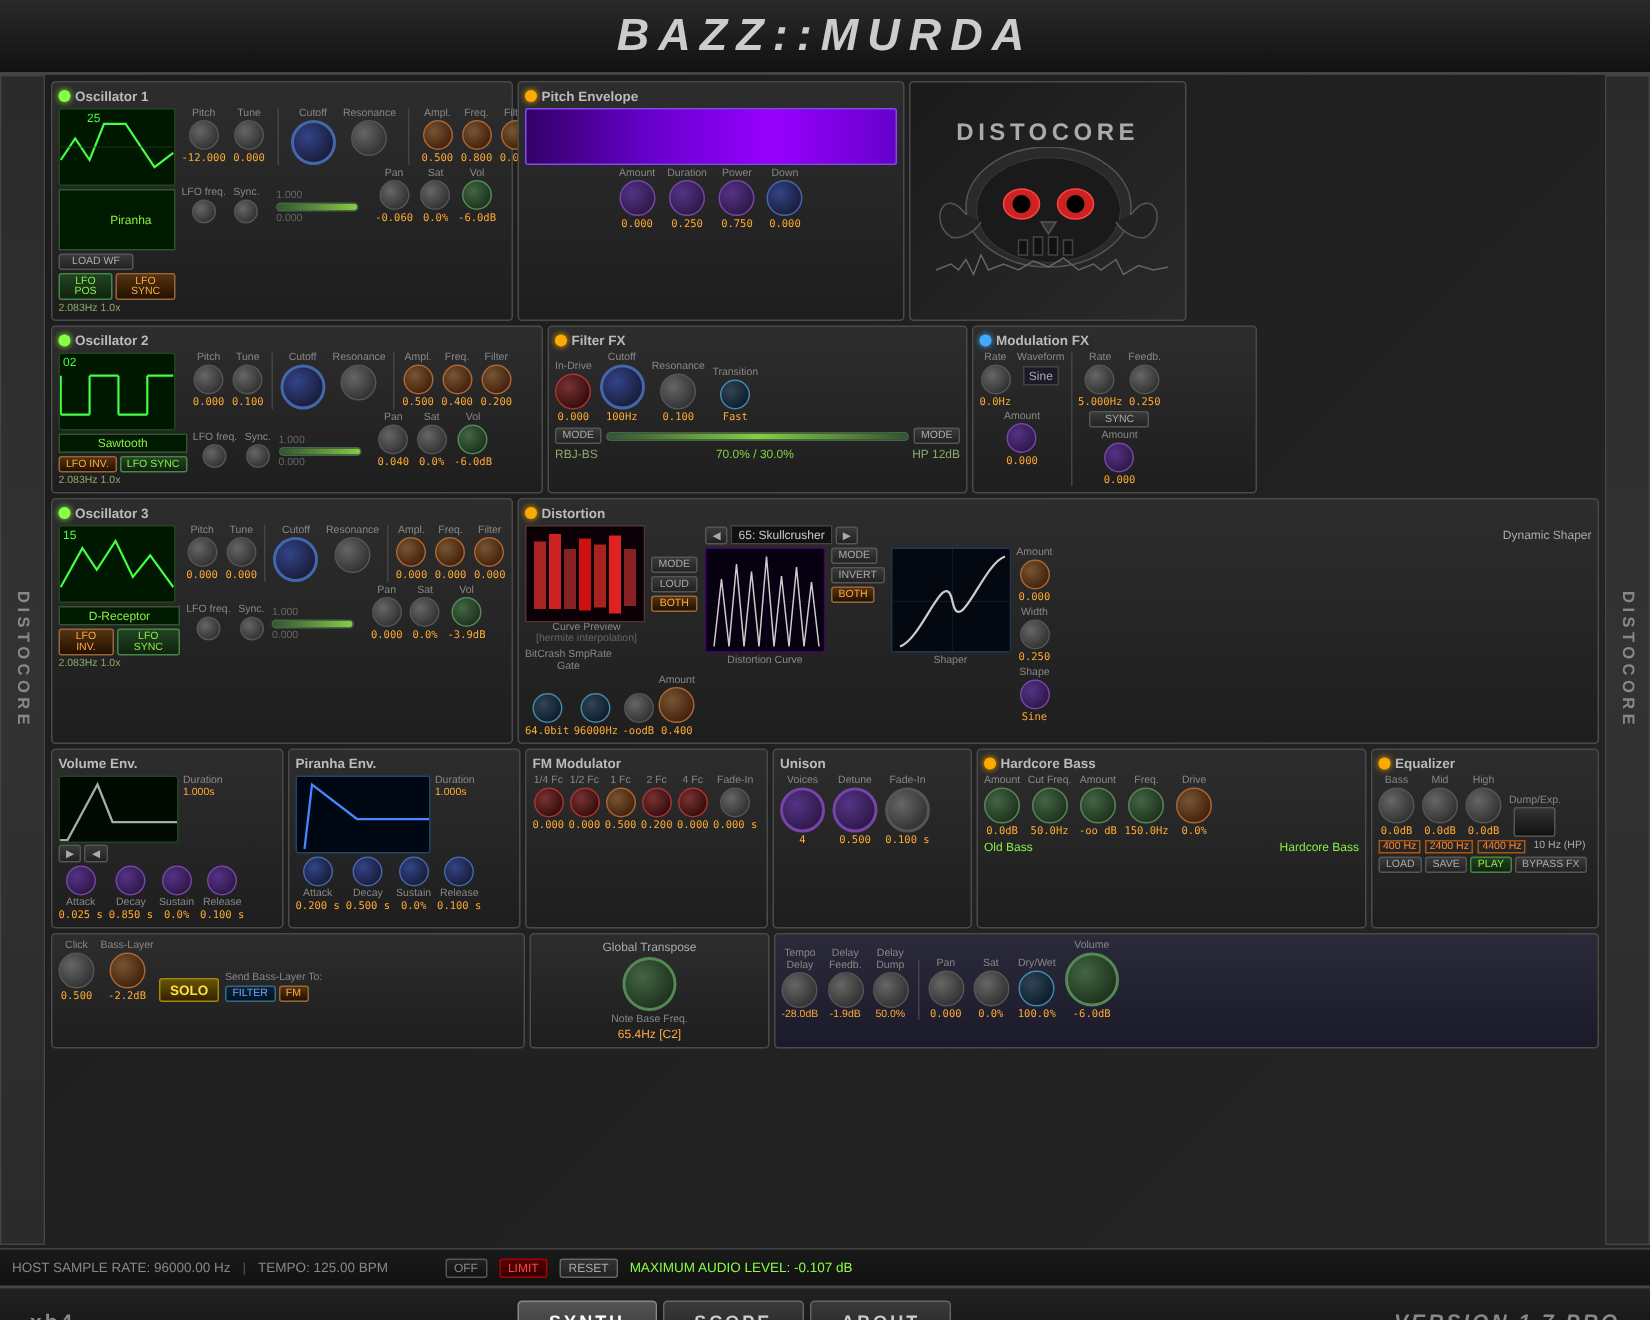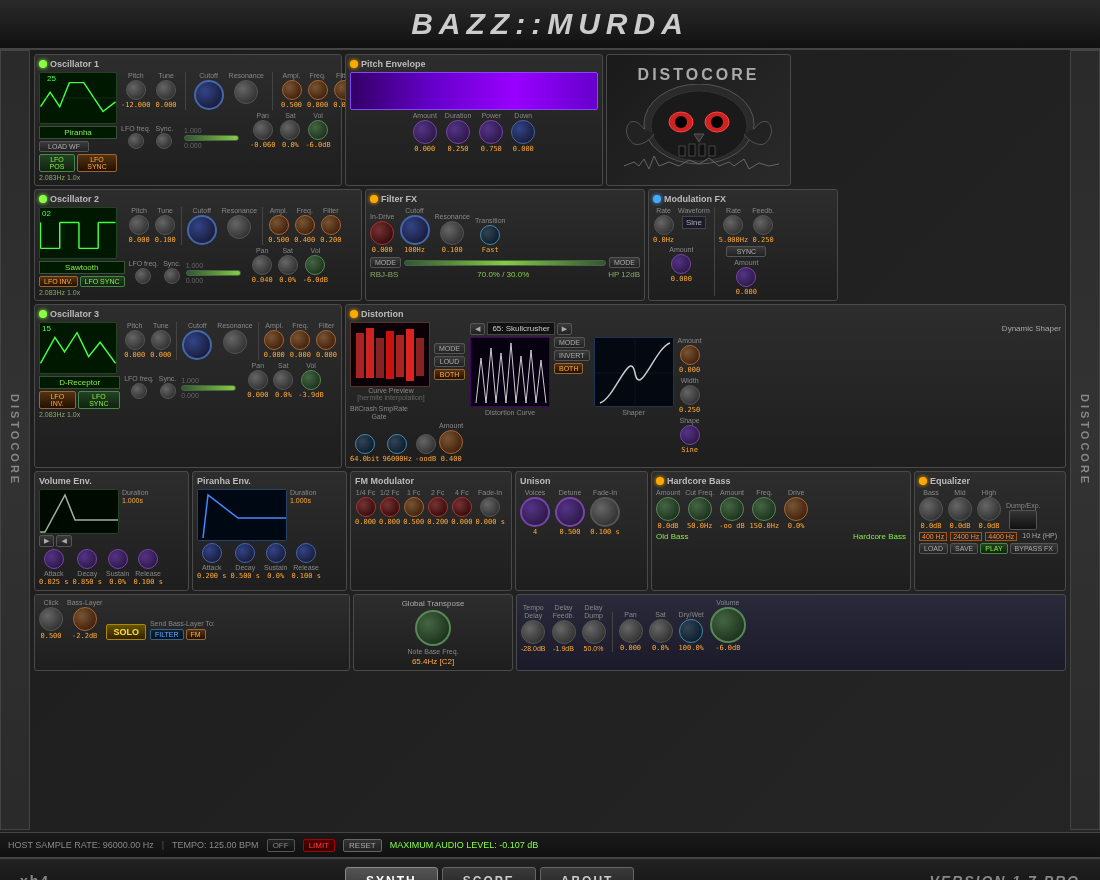--- a/index.html
+++ b/index.html
@@ -250,20 +250,21 @@
       border-radius: 2px;
     }
 
     .off-btn {
       background: linear-gradient(180deg, #222, #111);
       border: 1px solid #555;
       color: #888;
       font-size: 8px;
       padding: 1px 5px;
       border-radius: 2px;
+      margin-left: 30px;
     }
 
     .reset-btn {
       background: linear-gradient(180deg, #333, #222);
       border: 1px solid #666;
       color: #aaa;
       font-size: 8px;
       padding: 1px 5px;
       border-radius: 2px;
     }
@@ -287,27 +288,27 @@
     <div class="row1">
 
       <div class="panel-inner osc1-panel">
         <div class="p-title">
           <div class="led"></div>
           <span>Oscillator 1</span>
         </div>
         <div style="display:flex; gap:4px;">
           <div style="display:flex; flex-direction:column; gap:2px;">
             <div class="wave-disp">
-              <span style="position:absolute;top:1px;left:7px;font-size:8px;color:#44ff44;text-align:right;">25</span>
+              <span style="position:absolute;top:1px;left:18px;font-size:8px;color:#44ff44;text-align:right;">25</span>
               <svg class="wave-svg" viewBox="0 0 78 52">
                 <polyline points="0,35 10,20 20,35 30,10 45,10 55,25 65,40 78,30" fill="none" stroke="#44ff44" stroke-width="1.5"></polyline>
                 <line x1="0" y1="26" x2="78" y2="26" stroke="#224422" stroke-width="0.5"></line>
               </svg>
             </div>
-            <div style="background:#001a00;border:1px solid #335533;text-align:center;font-size:8px;color:#88ee44;padding:1px;">Piranha</div>
+            <div style="background:#001a00;border:1px solid #335533;text-align:right;font-size:8px;color:#88ee44;padding:15px;">Piranha</div>
             <div style="display:flex;gap:2px;">
               <button class="btn-xs" style="width:50px;">LOAD WF</button>
             </div>
             <div style="display:flex;gap:2px;">
               <button class="btn-xs grn">LFO POS</button>
               <button class="btn-xs org">LFO SYNC</button>
             </div>
             <div style="font-size:7px;color:#88aa66;">
               <span>2.083Hz</span>&nbsp;<span>1.0x</span>
             </div>

